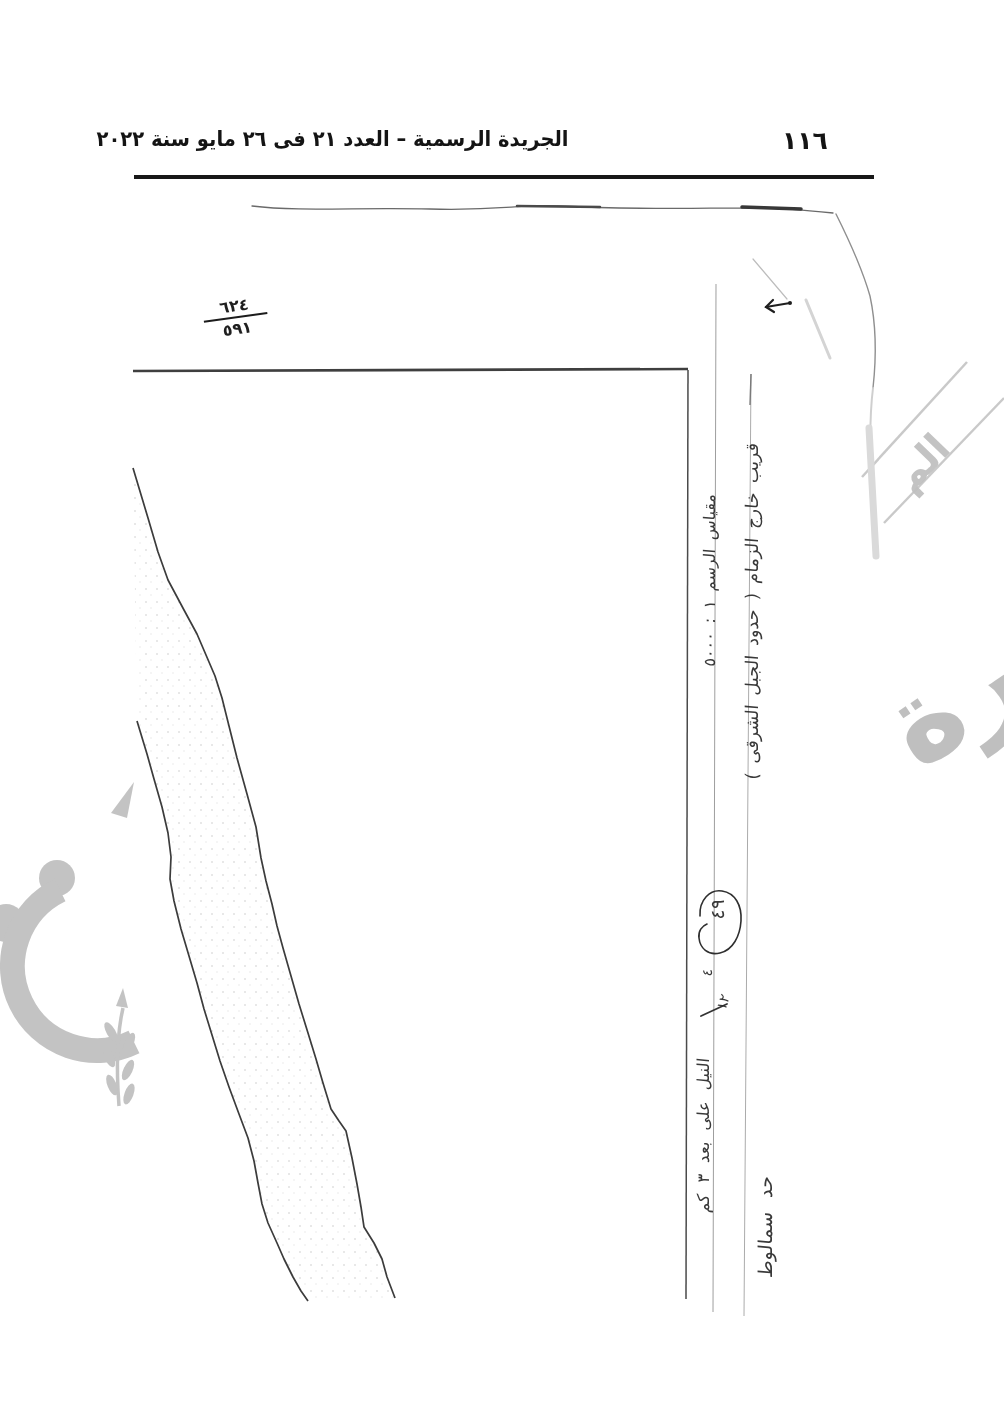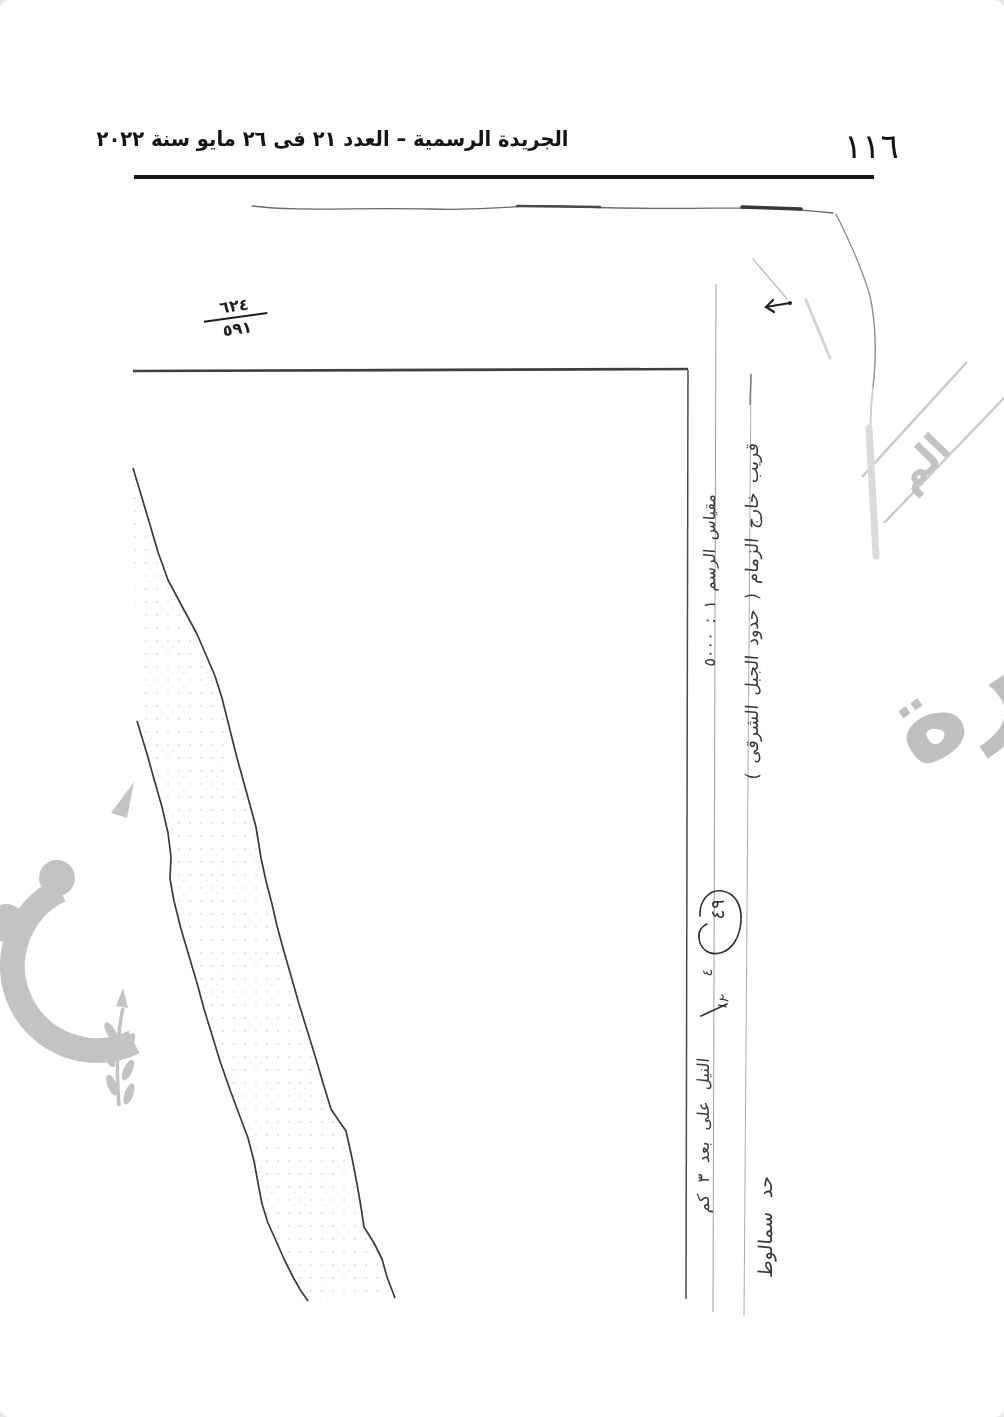--- a/index.html
+++ b/index.html
@@ -1,27 +1,27 @@
 <!DOCTYPE html>
 <html lang="ar"><head>
 <meta charset="utf-8">
 <style>
   html,body{margin:0;padding:0;background:#e8e8e8;}
   .page{
     position:relative;width:1004px;height:1417px;background:#ffffff;
-    overflow:hidden;font-family:"DejaVu Sans",sans-serif;color:#1a1a1a;border-radius:9px;
+    overflow:hidden;font-family:"DejaVu Sans",sans-serif;color:#1a1a1a;
   }
   
   .hdr-title{
     position:absolute;left:256px;top:127px;width:336px;
     font-size:21px;font-weight:bold;direction:rtl;white-space:nowrap;
     transform:scaleX(.93);transform-origin:0 0;letter-spacing:-.2px;color:#141414;
   }
   .hdr-pagenum{
-    position:absolute;left:844px;top:126px;font-size:34px;font-weight:normal;
+    position:absolute;left:782px;top:126px;font-size:25px;font-weight:bold;
     direction:rtl;color:#141414;letter-spacing:2px;
   }
   .hdr-rule{position:absolute;left:134px;top:175px;width:740px;height:4px;background:#181818;}
   
   .hand{
     position:absolute;direction:rtl;white-space:nowrap;color:#2a2a2a;
     transform-origin:0 0;transform:rotate(-90deg) skewX(-5deg);
     opacity:.93;letter-spacing:.6px;word-spacing:4px;
   }
   .a-zimam{left:742px;top:872px;width:430px;font-size:17.5px;}

